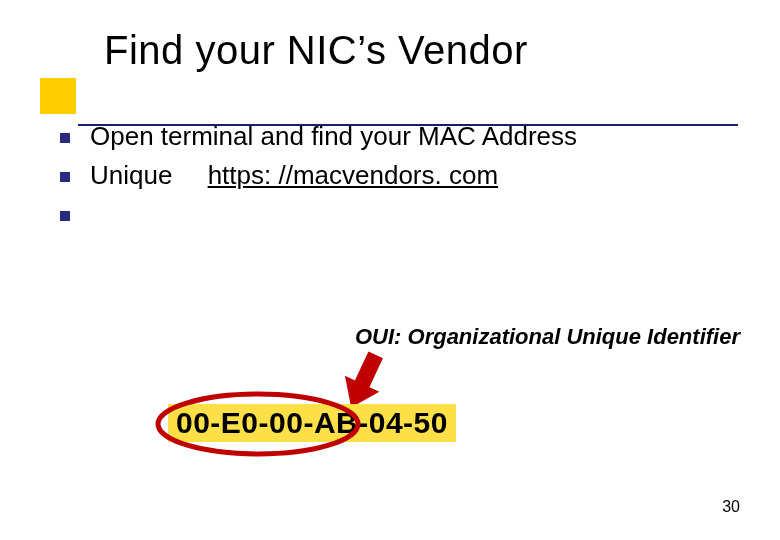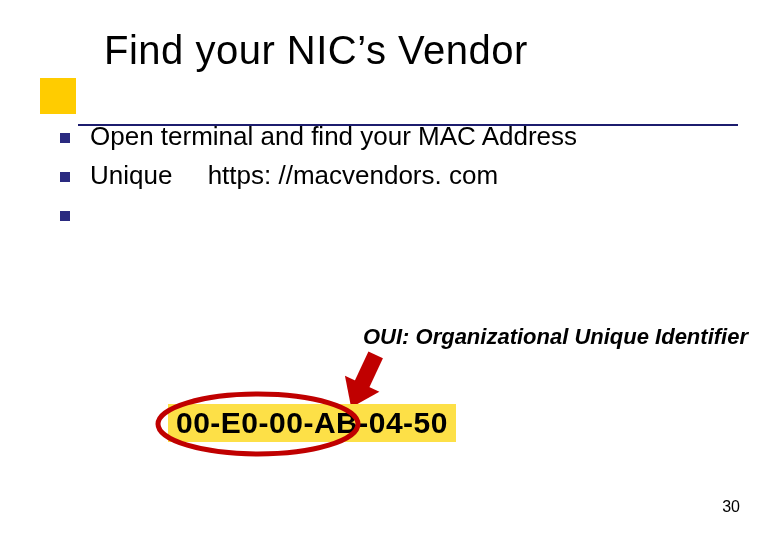--- a/index.html
+++ b/index.html
@@ -53,26 +53,27 @@
     background: #2a2a80;
     margin-top: 14px;
     margin-right: 20px;
     flex-shrink: 0;
   }
   .bullet-text {
     font-size: 26px;
     line-height: 1.35;
   }
   .bullet-text .link {
+    text-decoration: underline;
     margin-left: 28px;
   }
   .oui-caption {
     position: absolute;
     top: 324px;
-    right: 32px;
+    right: 40px;
     font-size: 22px;
     font-style: italic;
     font-weight: bold;
   }
   .oui-caption .acronym { font-style: italic; font-weight: bold; }
   .arrow-wrap {
     position: absolute;
     left: 338px;
     top: 350px;
   }

